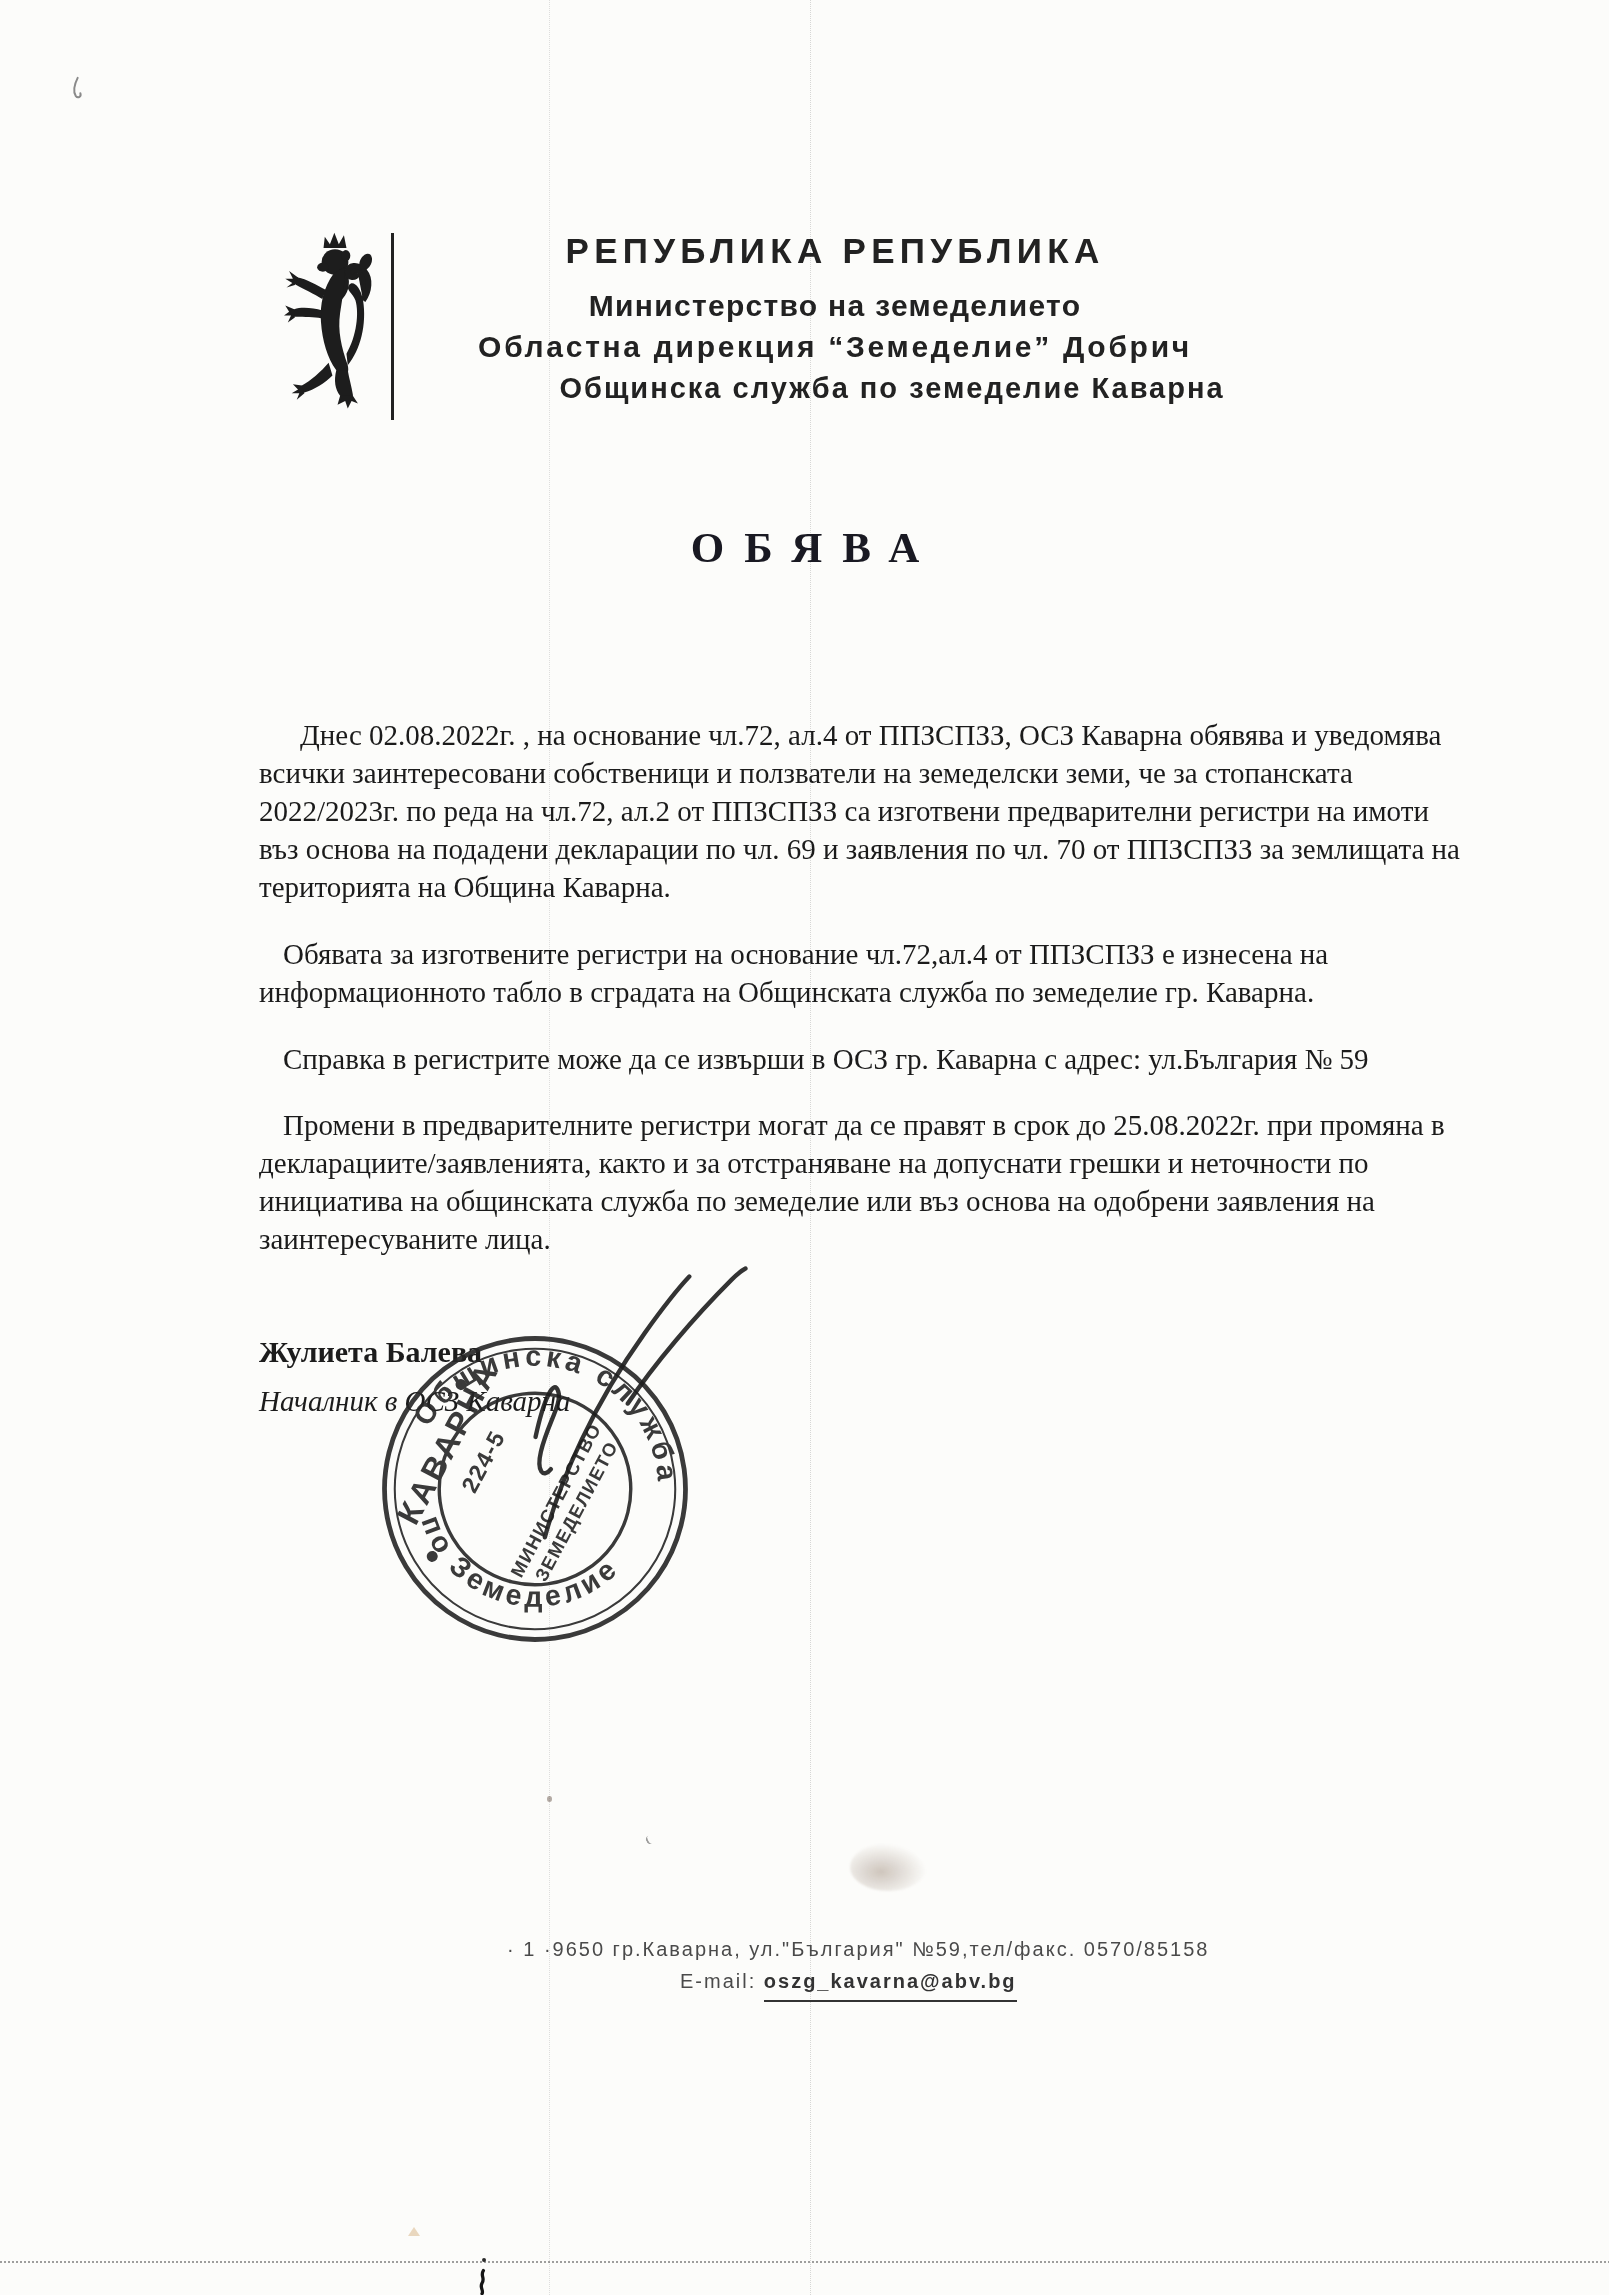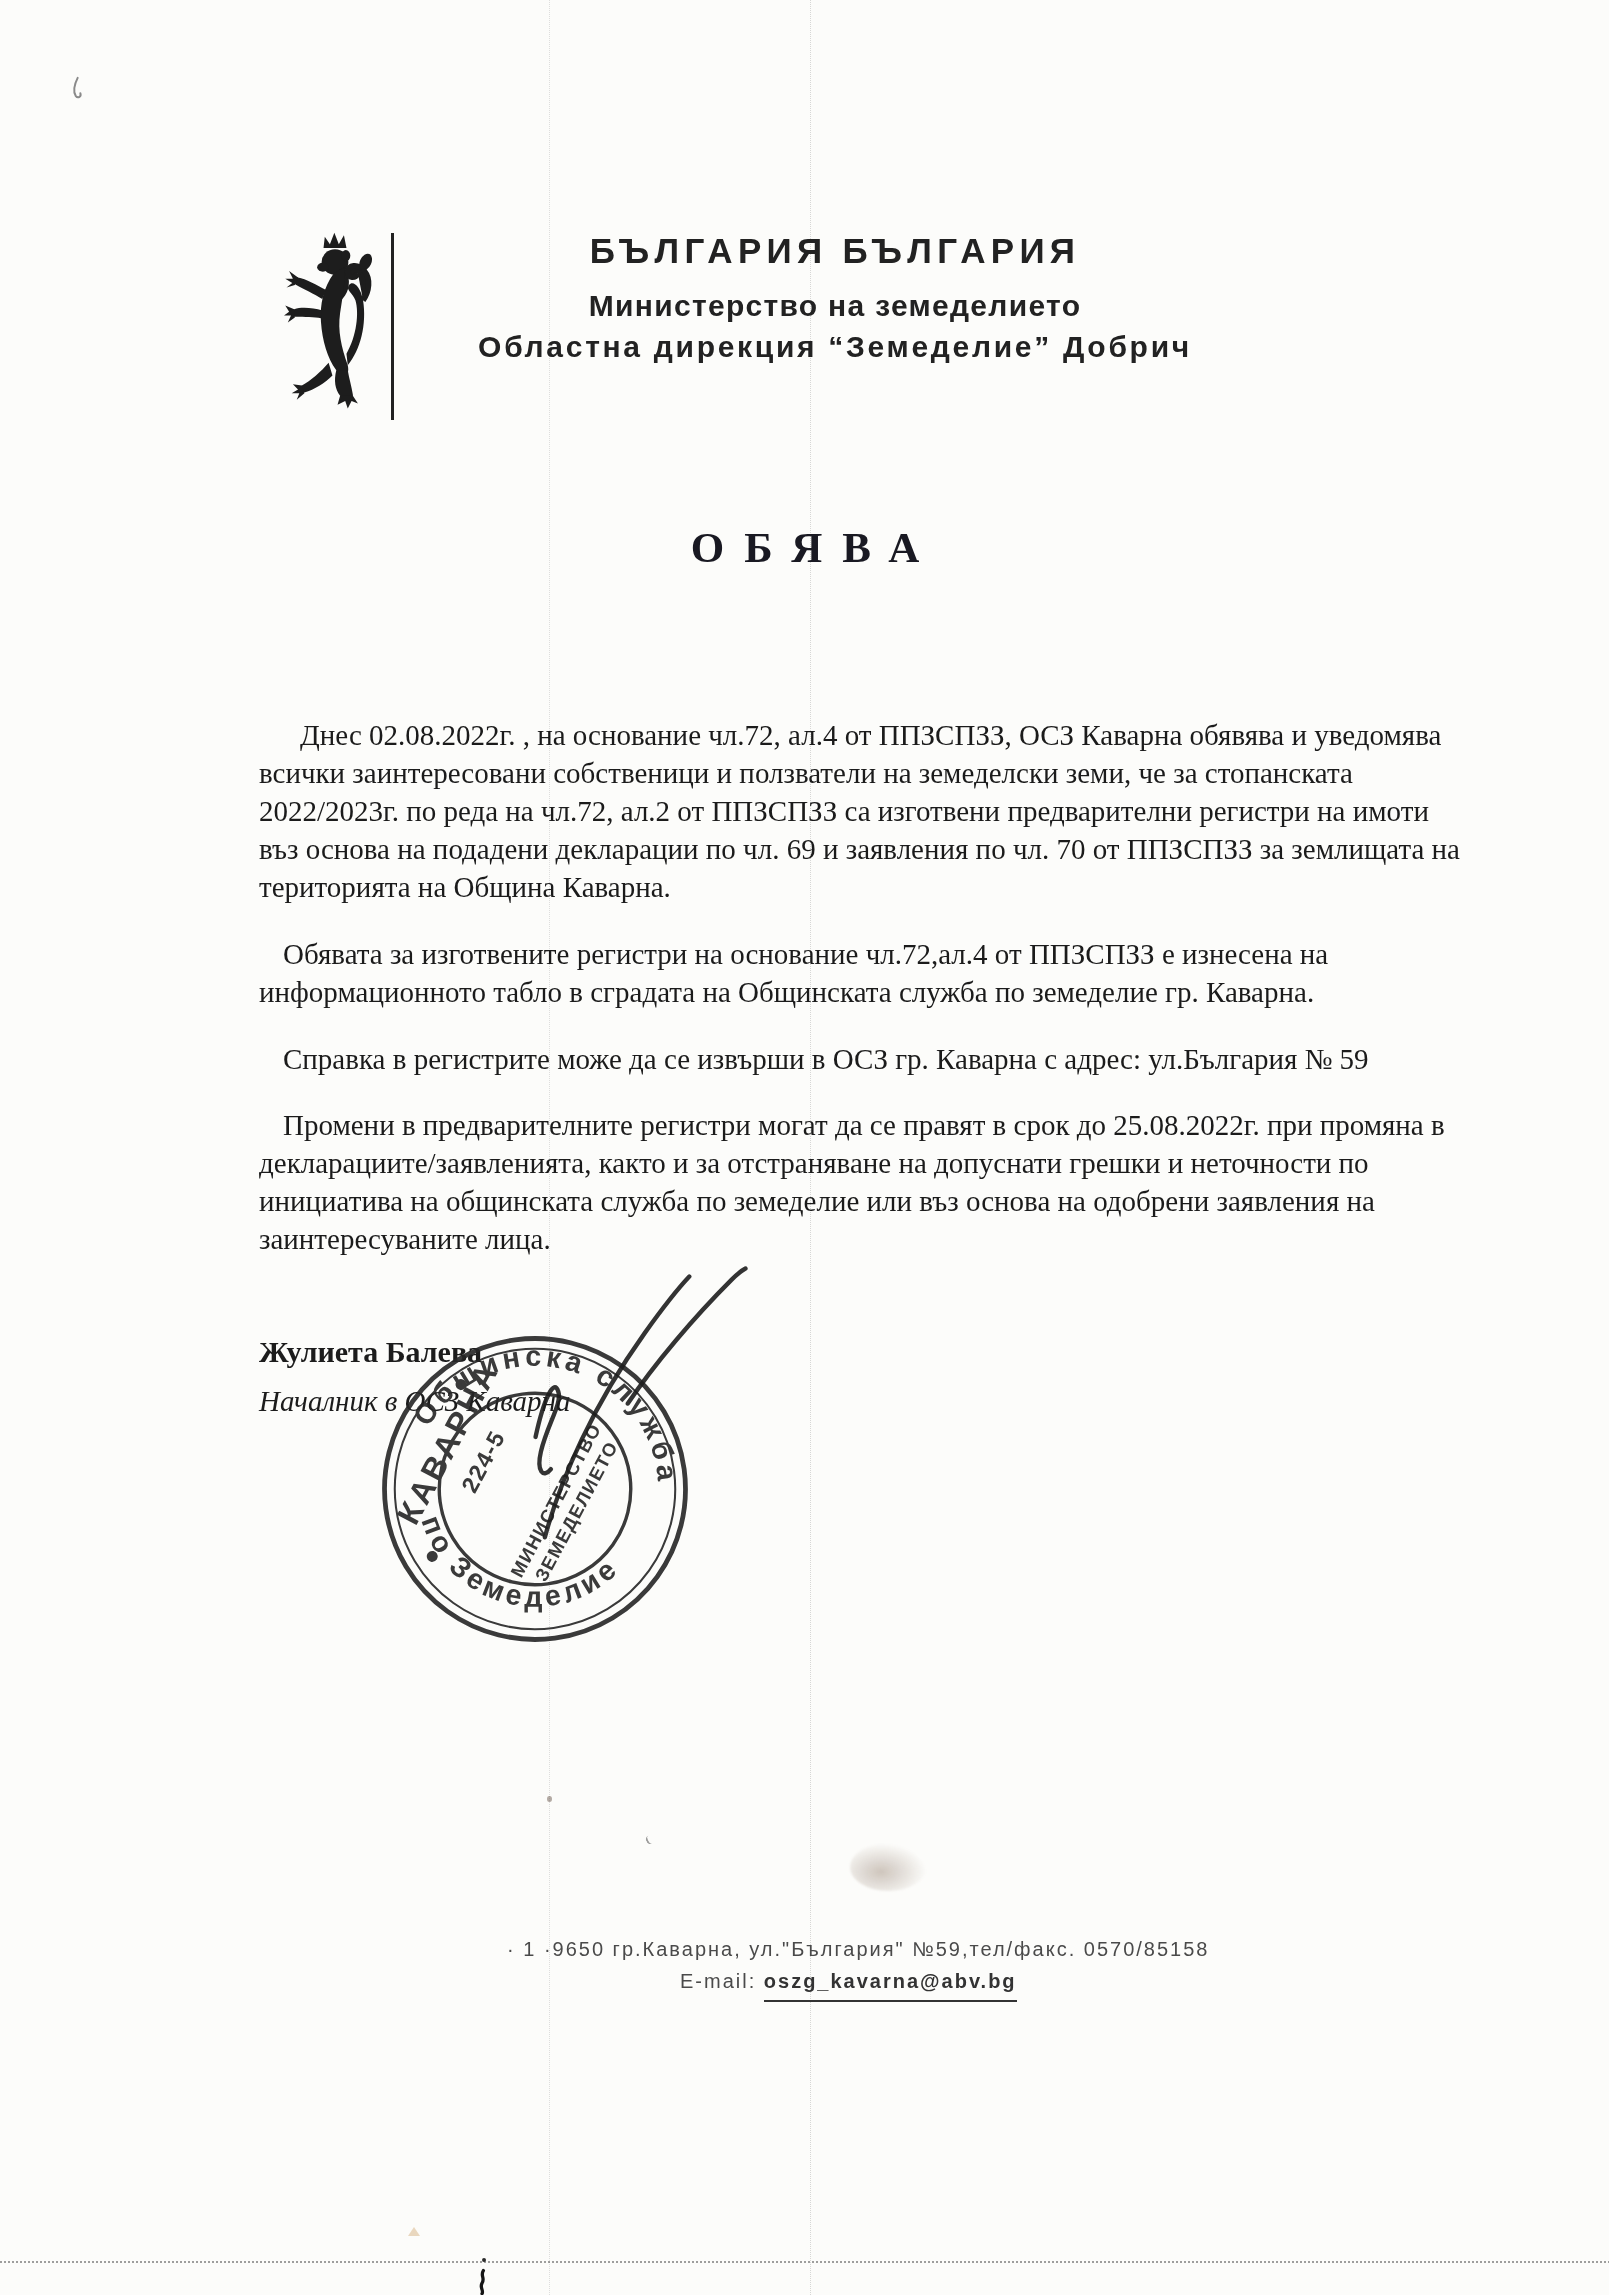--- a/index.html
+++ b/index.html
@@ -110,23 +110,24 @@
     <path d="M70,210 C58,224 42,238 28,246 C18,252 22,260 32,257 C48,252 64,242 76,230 Z"></path>
     <path d="M28,246 L14,244 L22,252 L12,258 L24,258 L20,268 L32,258 Z"></path>
     <path d="M82,222 C78,238 80,252 88,262 C96,272 110,272 108,260 C106,248 102,234 100,222 Z"></path>
     <path d="M88,262 L84,276 L96,270 L100,282 L106,270 L116,274 L108,262 Z"></path>
     <path d="M100,214 C120,190 130,150 124,112 C120,90 108,80 102,88 C96,96 108,100 112,112 C118,132 114,168 98,196 Z"></path>
     <path d="M124,112 C134,98 136,78 126,66 C116,54 100,56 100,68 C100,78 112,78 116,70" fill="none" stroke="#1d1d1d" stroke-width="9"></path>
     <ellipse cx="128" cy="52" rx="9" ry="14" transform="rotate(25 128 52)"></ellipse>
   </svg>
   <div class="hdr-divider"></div>
 
-  <div class="hdr-line hdr-country">БЪЛГАРИЯ БЪЛГАРИЯ</div>
+  <div class="hdr-line hdr-country">РЕПУБЛИКА РЕПУБЛИКА</div>
   <div class="hdr-line hdr-directorate">Областна дирекция “Земеделие” Добрич</div>
   <div class="hdr-line hdr-ministry">Министерство на земеделието</div>
+  <div class="hdr-line hdr-office">Общинска служба по земеделие Каварна</div>
 
   <div class="doc-title">ОБЯВА</div>
 
   <div class="body-text">
     <p class="para first"><span>Днес </span><span class="b">02.08.2022</span><span>г. , на основание чл.72, ал.4 от ППЗСПЗЗ, ОСЗ Каварна обявява и уведомява всички заинтересовани собственици и ползватели на земеделски земи, че за стопанската 2022/2023г. по реда на чл.72, ал.2 от ППЗСПЗЗ са изготвени предварителни регистри на имоти въз основа на подадени декларации по чл. 69 и заявления по чл. 70 от ППЗСПЗЗ за землищата на територията на Община Каварна.</span></p>
     <p class="para"><span>Обявата за изготвените регистри на основание чл.72,ал.4 от ППЗСПЗЗ е изнесена на информационното табло в сградата на Общинската служба по земеделие гр. Каварна.</span></p>
     <p class="para gap-lg"><span>Справка в регистрите може да се извърши в ОСЗ гр. Каварна с адрес: ул.България № 59</span></p>
     <p class="para"><span>Промени в предварителните регистри могат да се правят в срок до </span><span class="b">25.08.2022</span><span>г. при промяна в декларациите/заявленията, както и за отстраняване на допуснати грешки и неточности по инициатива на общинската служба по земеделие или въз основа на одобрени заявления на заинтересуваните лица.</span></p>
   </div>
 

